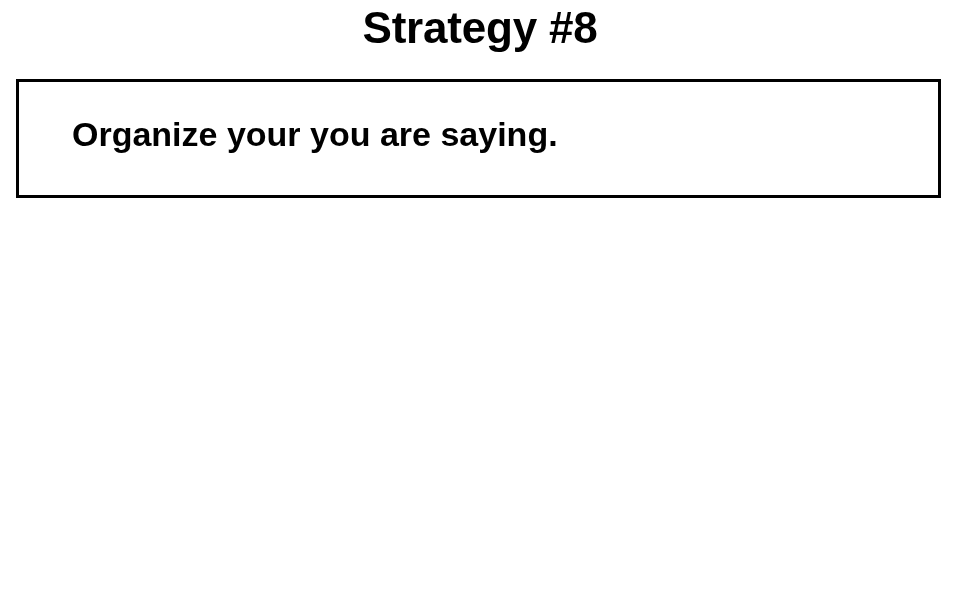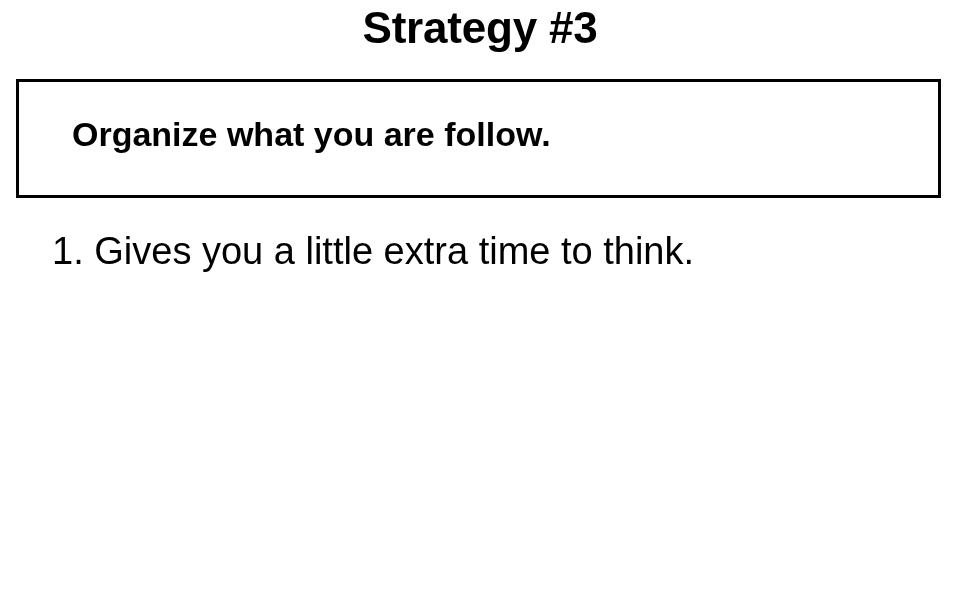--- a/index.html
+++ b/index.html
@@ -68,23 +68,22 @@
   }
   .list-item.second {
     margin-top: 98px;
   }
 </style>
 </head>
 <body>
 
 <div class="slide">
 
-  <div class="slide-title">Strategy #3</div>
+  <div class="slide-title">Strategy #8</div>
 
   <div class="callout-box">
-    <div class="callout-text">Organize what you are follow.</div>
+    <div class="callout-text">Organize your you are saying.</div>
   </div>
 
   <div class="body-list">
-    <div class="list-item">1. Gives you a little extra time to think.</div>
   </div>
 
 </div>
 
 </body></html>

